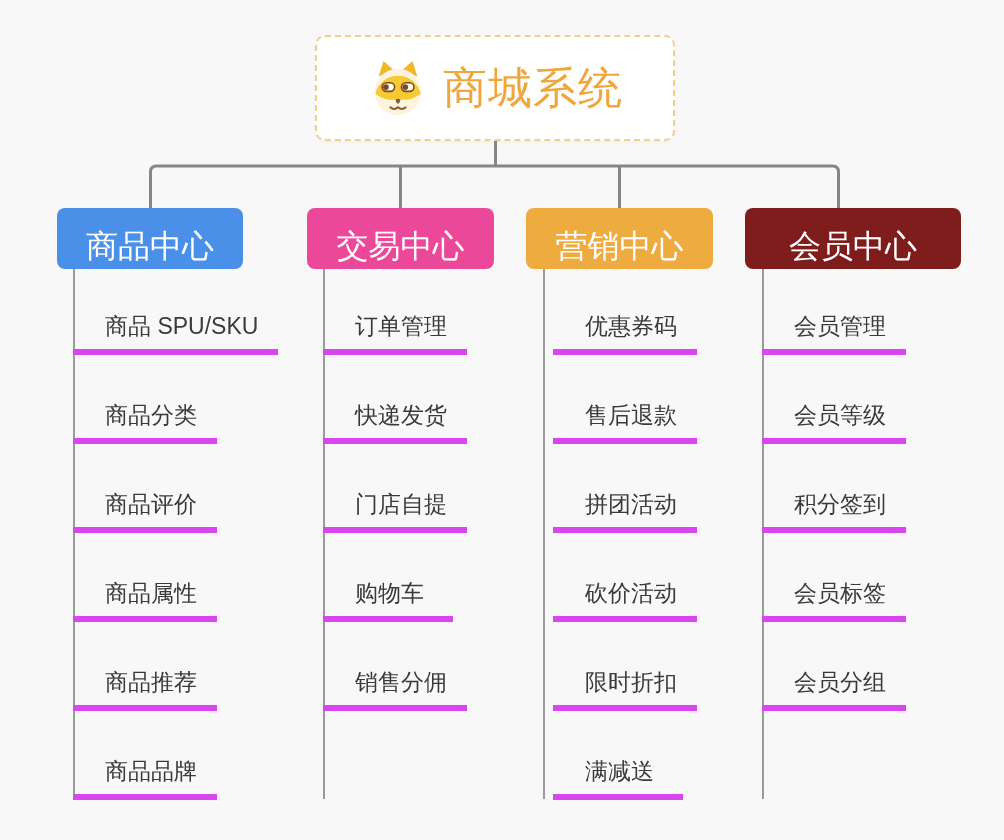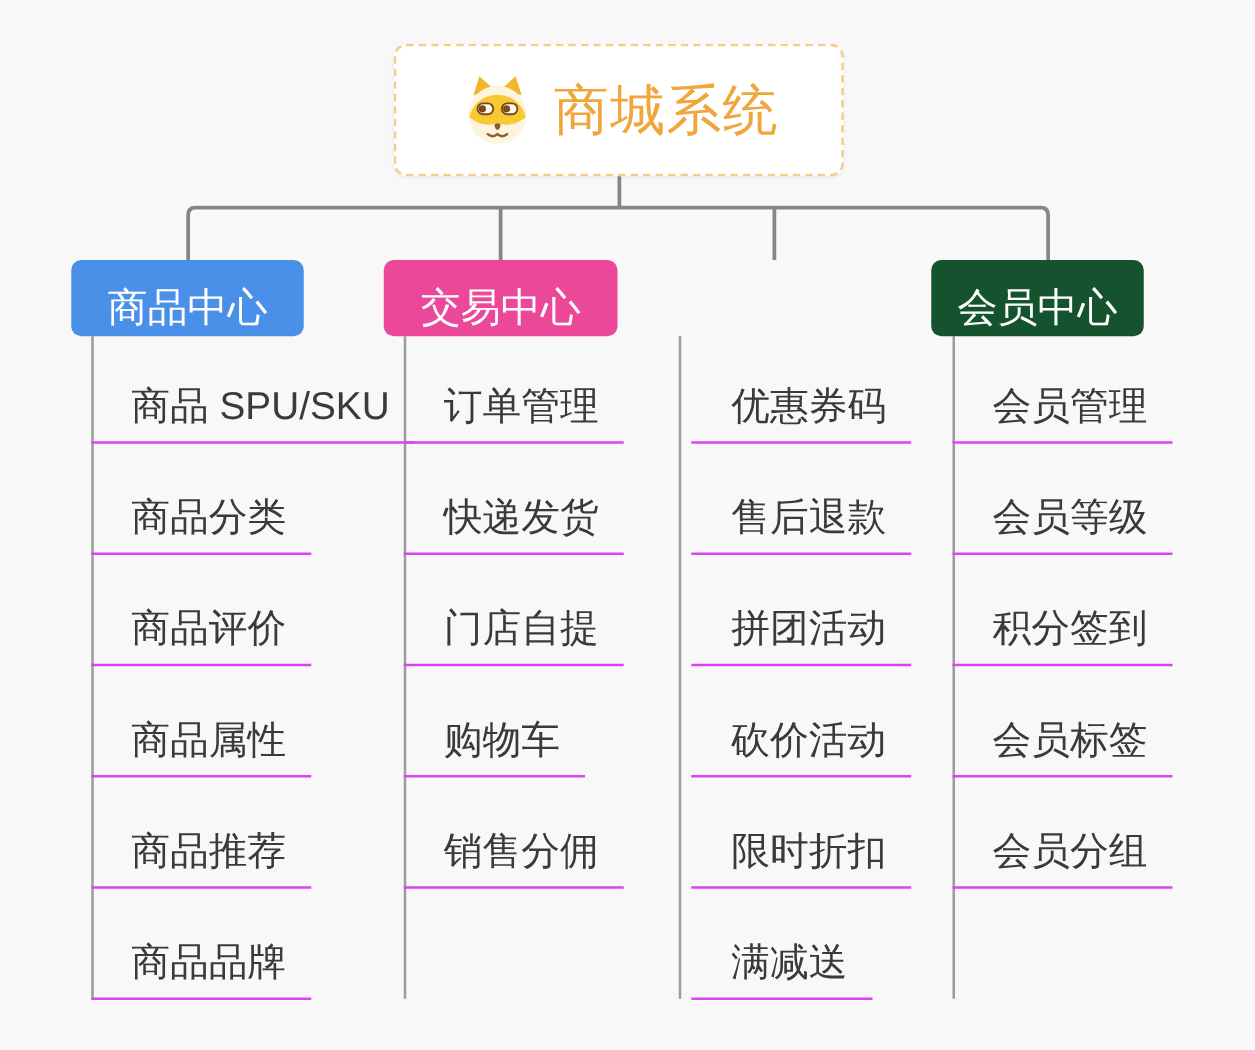--- a/index.html
+++ b/index.html
@@ -41,37 +41,37 @@
     border-radius: 8px;
     box-sizing: border-box;
     display: flex; align-items: flex-end; justify-content: center;
     color: #ffffff;
     font-size: 32px;
     white-space: nowrap;
   }
   .branch-0 { left: 57px;  width: 186px; background: #4a90e8; }
   .branch-1 { left: 307px; width: 187px; background: #ec4899; }
   .branch-2 { left: 526px; width: 187px; background: #eeab40; }
-  .branch-3 { left: 745px; width: 170px; background: #14532d; }
+  .branch-3 { left: 745px; width: 216px; background: #7f1d1d; }
 
   
   .sub-col { position: absolute; top: 269px; }
   .col-0 { left: 73px; }
   .col-1 { left: 323px; }
   .col-2 { left: 543px; padding-left: 10px; }
   .col-3 { left: 762px; }
   .sub-item {
     box-sizing: border-box;
     height: 89px;
     display: flex; align-items: flex-end;
     width: max-content;
     min-width: 130px;
     padding: 0 20px 7px 32px;
-    border-bottom: 2px solid #d946ef;
-    font-size: 31px;
+    border-bottom: 6px solid #d946ef;
+    font-size: 23px;
     color: #3a3a3a;
     white-space: nowrap;
   }
   .sub-item:first-child { height: 86px; }
 </style>
 </head>
 <body>
 
 <div class="canvas">
 
@@ -105,20 +105,23 @@
     </svg>
     <span class="root-title">商城系统</span>
   </div>
 
   <div class="branch-node branch-0">
     <span>商品中心</span>
   </div>
   <div class="branch-node branch-1">
     <span>交易中心</span>
   </div>
+  <div class="branch-node branch-2">
+    <span>营销中心</span>
+  </div>
   <div class="branch-node branch-3">
     <span>会员中心</span>
   </div>
 
   <div class="sub-col col-0">
     <div class="sub-item">商品 SPU/SKU</div>
     <div class="sub-item">商品分类</div>
     <div class="sub-item">商品评价</div>
     <div class="sub-item">商品属性</div>
     <div class="sub-item">商品推荐</div>

